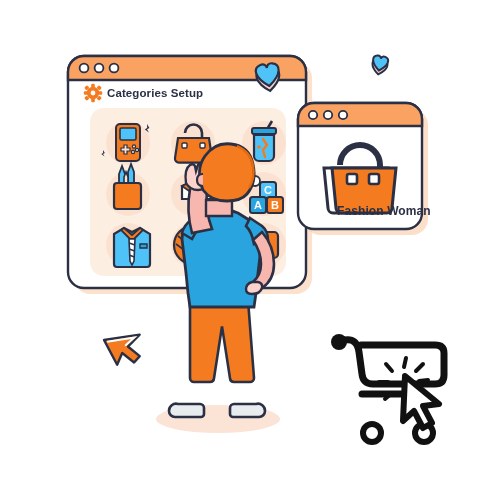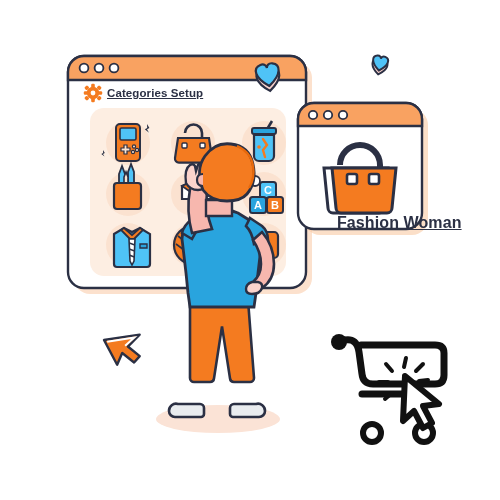--- a/index.html
+++ b/index.html
@@ -4,23 +4,23 @@
 <style>
   html,body{margin:0;padding:0;}
   body{
     width:500px;height:500px;
     background:#ffffff;
     font-family:"Liberation Sans", sans-serif;
     overflow:hidden;
     position:relative;
   }
   #scene{position:absolute;left:0;top:0;width:500px;height:500px;}
-  .lbl{position:absolute;font-weight:bold;color:#2b3044;white-space:nowrap;text-decoration:underline;}
+  .lbl{position:absolute;font-weight:bold;color:#2b3044;white-space:nowrap;}
   #cat-title{left:107px;top:87px;font-size:11.5px;letter-spacing:.1px;}
-  #fw-title{left:310px;top:214px;font-size:16px;letter-spacing:.1px;padding-left:27px;}
+  #fw-title{left:310px;top:204px;font-size:12px;letter-spacing:.1px;padding-left:27px;}
 </style>
 </head>
 <body>
 
 <svg id="scene" viewBox="0 0 500 500" xmlns="http://www.w3.org/2000/svg">
 
   <g>
 
     <rect x="74" y="62" width="238" height="232" rx="16" fill="#F9C9A4" opacity="0.55"></rect>
 

